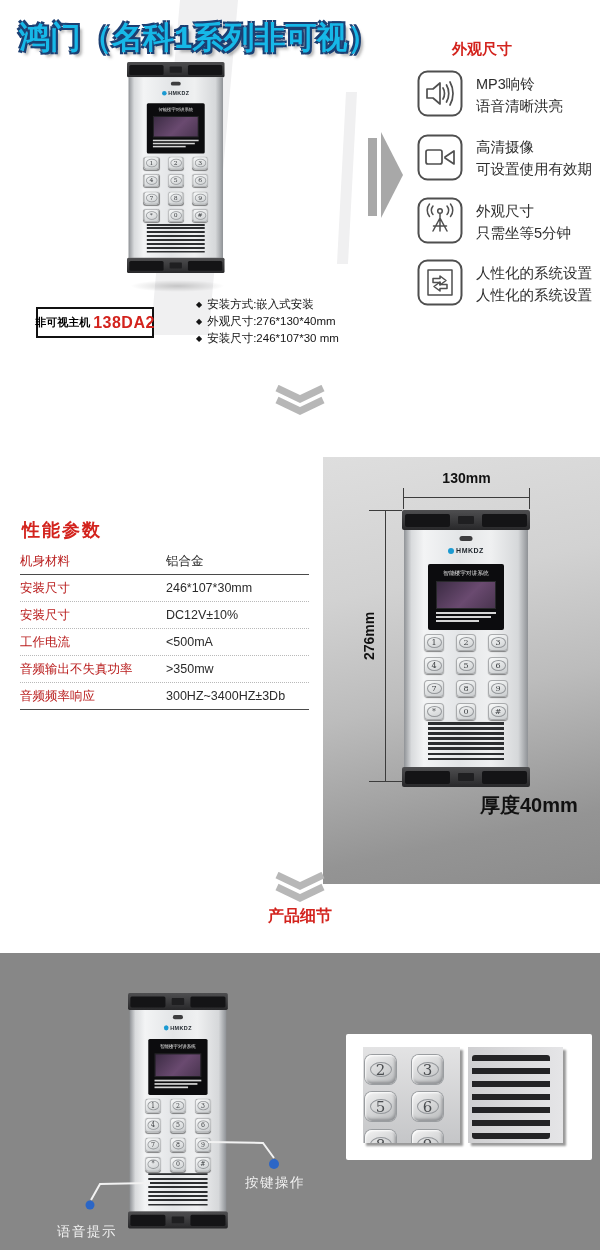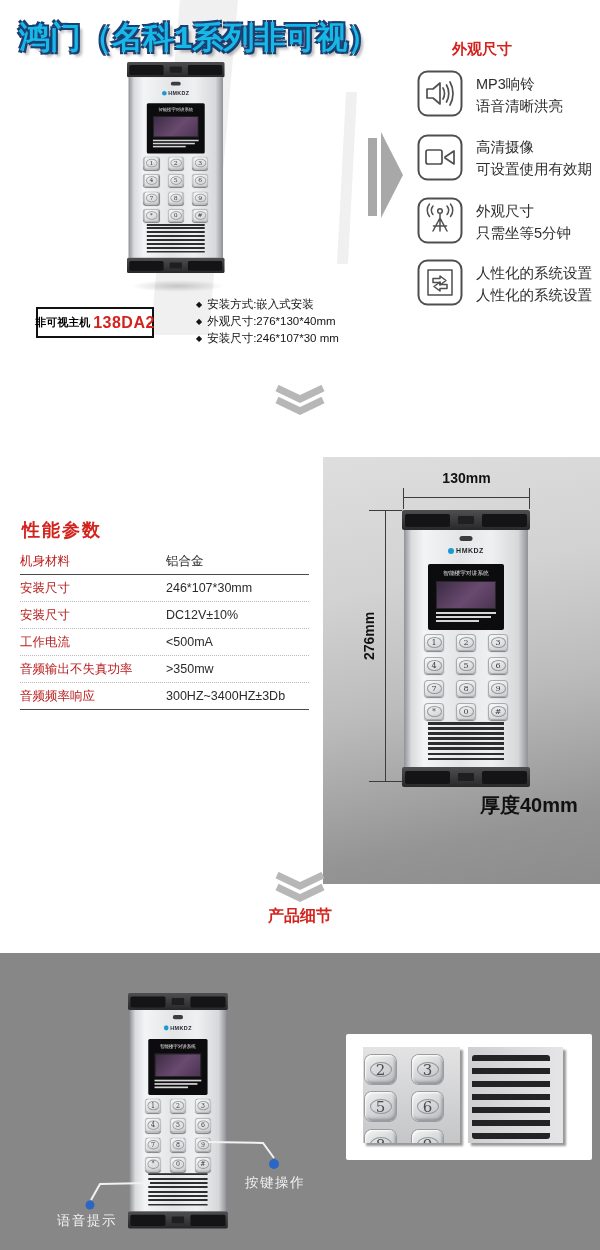--- a/index.html
+++ b/index.html
@@ -100,21 +100,21 @@
   .cap-t{top:53px;}.cap-b{top:324px;}
   .dim-v-label{position:absolute;left:38px;top:133px;height:92px;writing-mode:vertical-rl;transform:rotate(180deg);
     font-size:14px;font-weight:bold;color:#111;text-align:center;}
   .dim-depth-label{position:absolute;left:157px;top:335px;font-size:20px;font-weight:bold;color:#111;}
 
   
   .detail-band{position:absolute;left:0;top:953px;width:600px;height:297px;background:var(--detail-bg,#878787);}
   .callouts{position:absolute;left:0;top:0;}
   .callout-label{position:absolute;color:#f2f2f2;font-size:13.5px;letter-spacing:1.5px;white-space:nowrap;}
   .callout-keys{left:245px;top:221px;}
-  .callout-voice{left:57px;top:259px;}
+  .callout-voice{left:57px;top:270px;}
   .detail-panel{position:absolute;left:346px;top:81px;width:246px;height:126px;background:#fff;border-radius:2px;}
   .detail-crop{position:absolute;top:13px;height:96px;overflow:hidden;box-shadow:3px 3px 2px rgba(0,0,0,.4);}
   .crop-keys{left:17px;width:97px;background:linear-gradient(180deg,#e3e3e4,#c5c6c8);}
   .crop-grille{left:122px;width:95px;background:linear-gradient(90deg,#cfcfd1,#e5e5e7);}
   .dkey{position:absolute;width:31px;height:29px;border-radius:7px;
     background:linear-gradient(150deg,#f3f3f3,#b9bbbd);
     box-shadow:inset 1px 1px 2px #fff,inset -1px -2px 3px #8d8f92,0 0 0 1px #9a9da0;
     display:flex;align-items:center;justify-content:center;}
   .dkey::before{content:"";position:absolute;width:20px;height:13px;border:1.5px solid #93969a;border-radius:50%;}
   .dkey span{position:relative;font-family:"DejaVu Serif","Liberation Serif",serif;font-size:15px;color:#4a4d50;}

